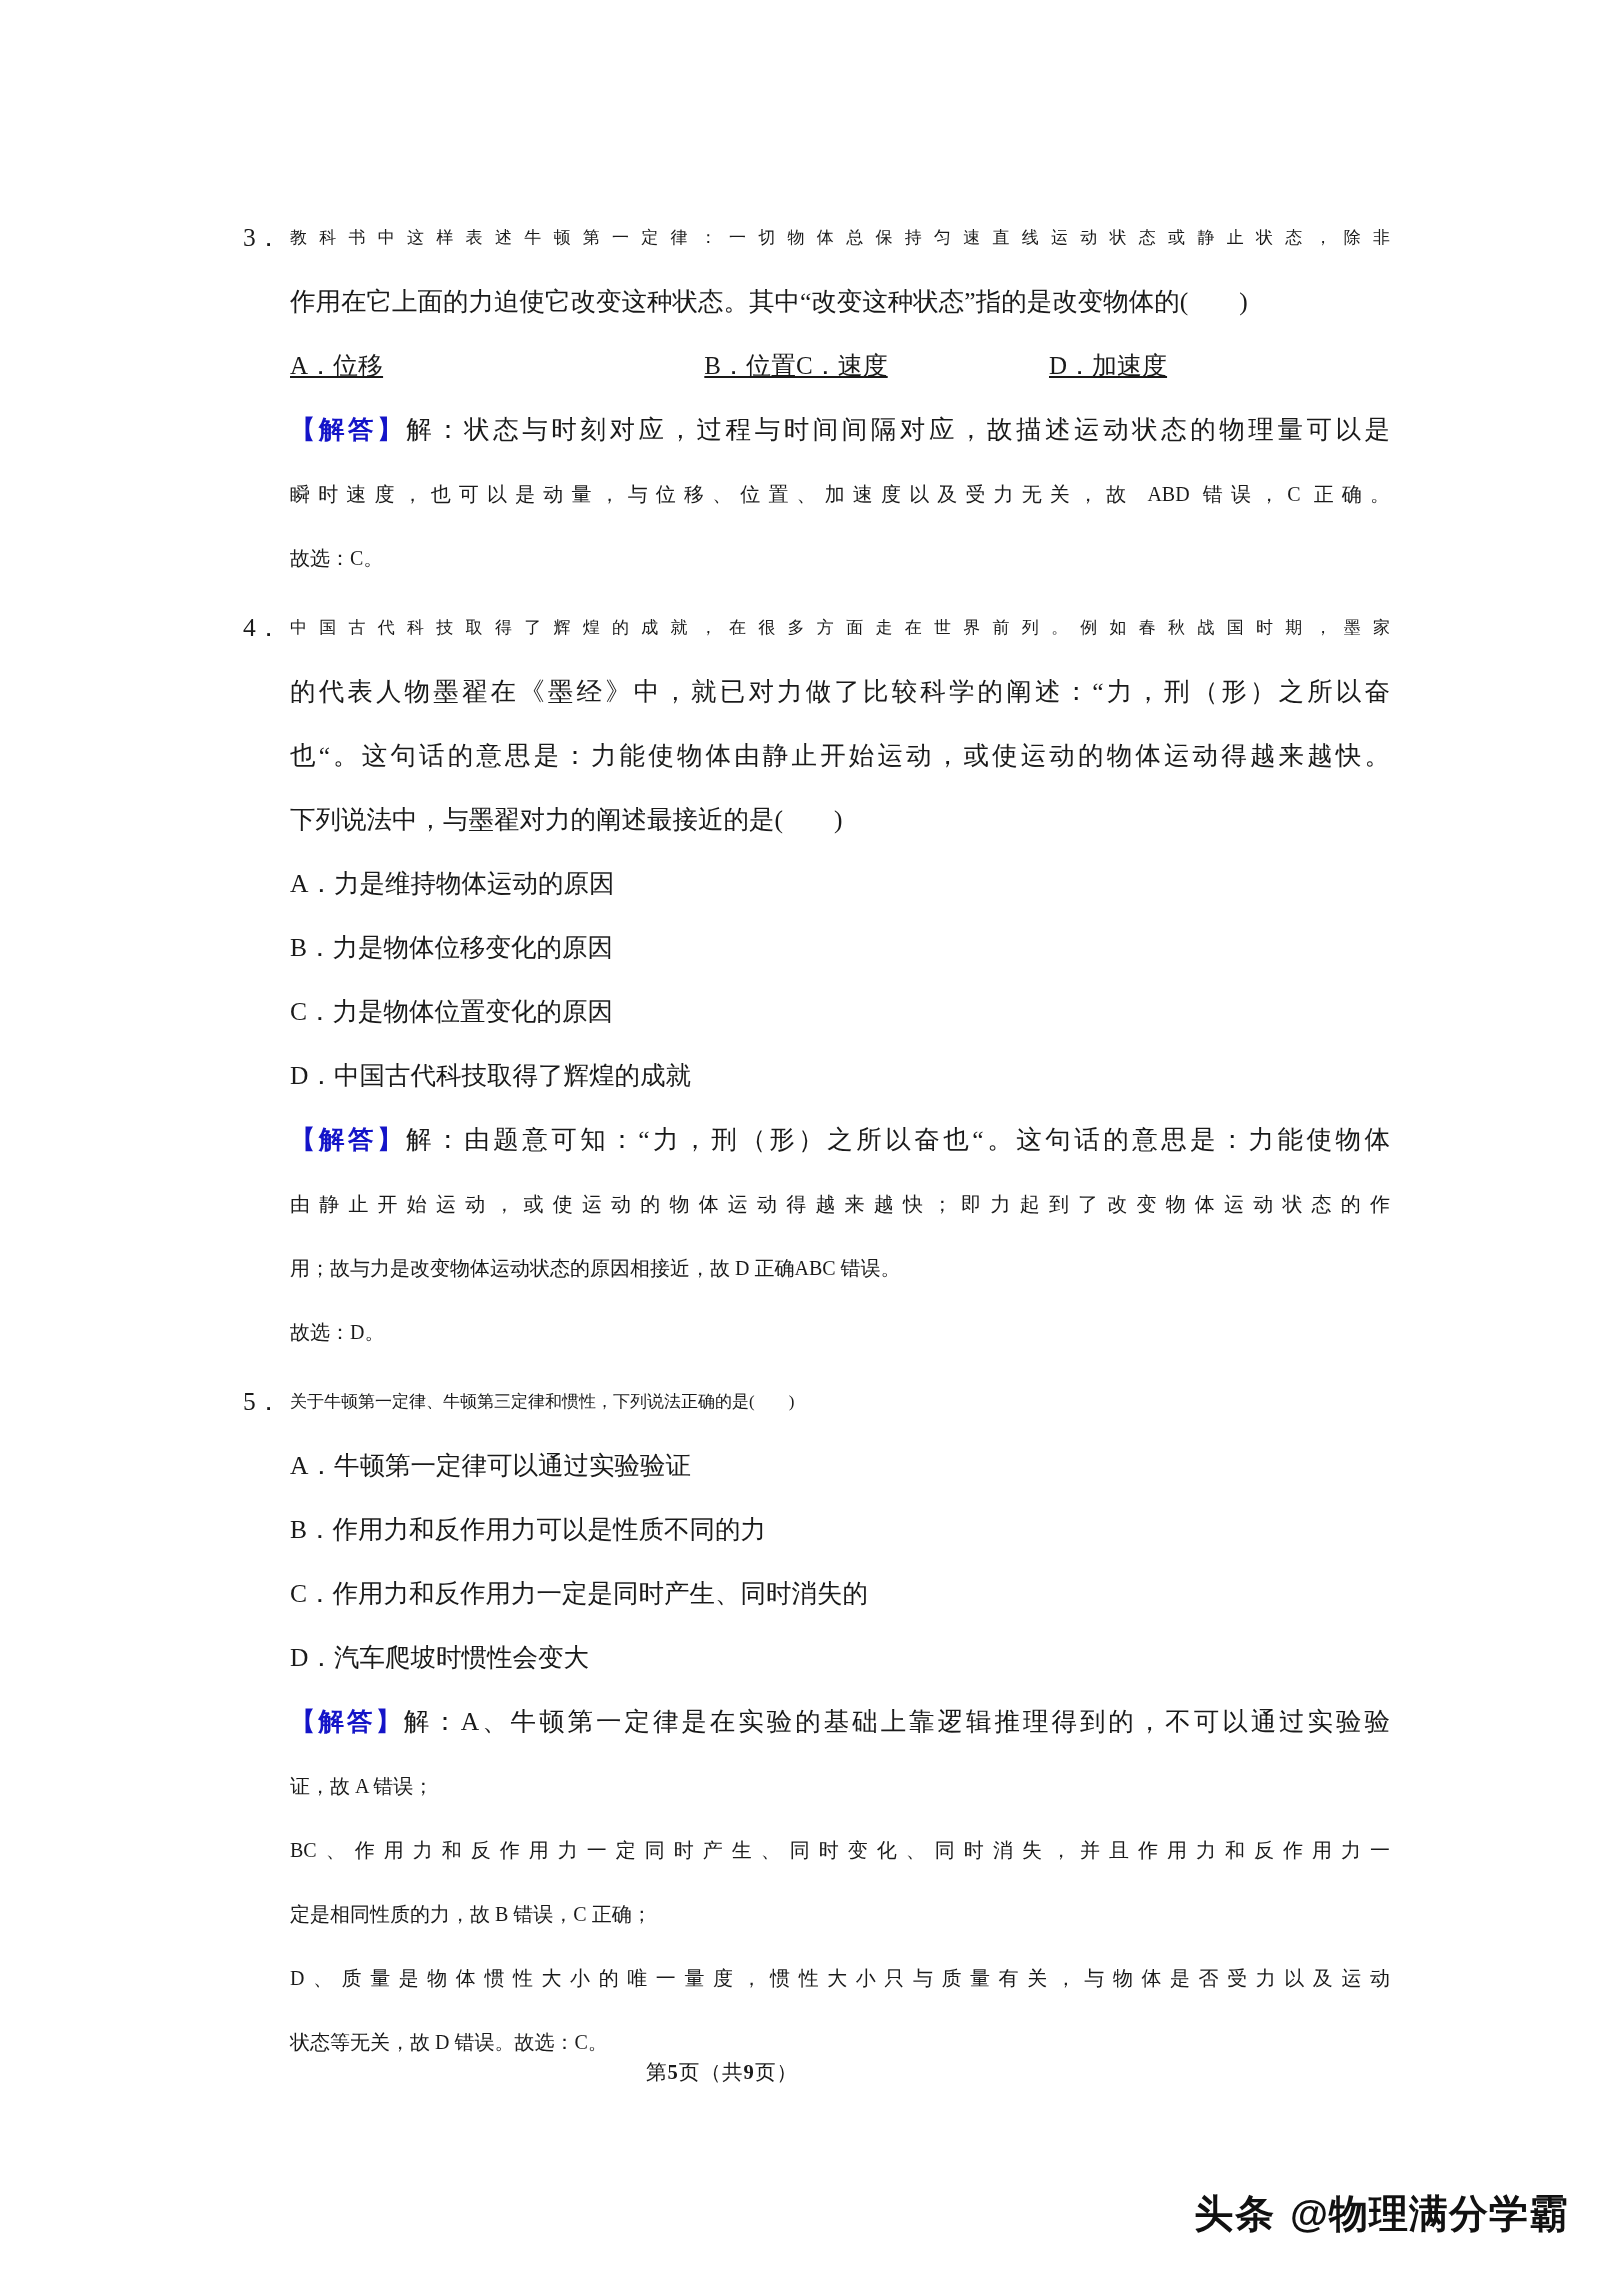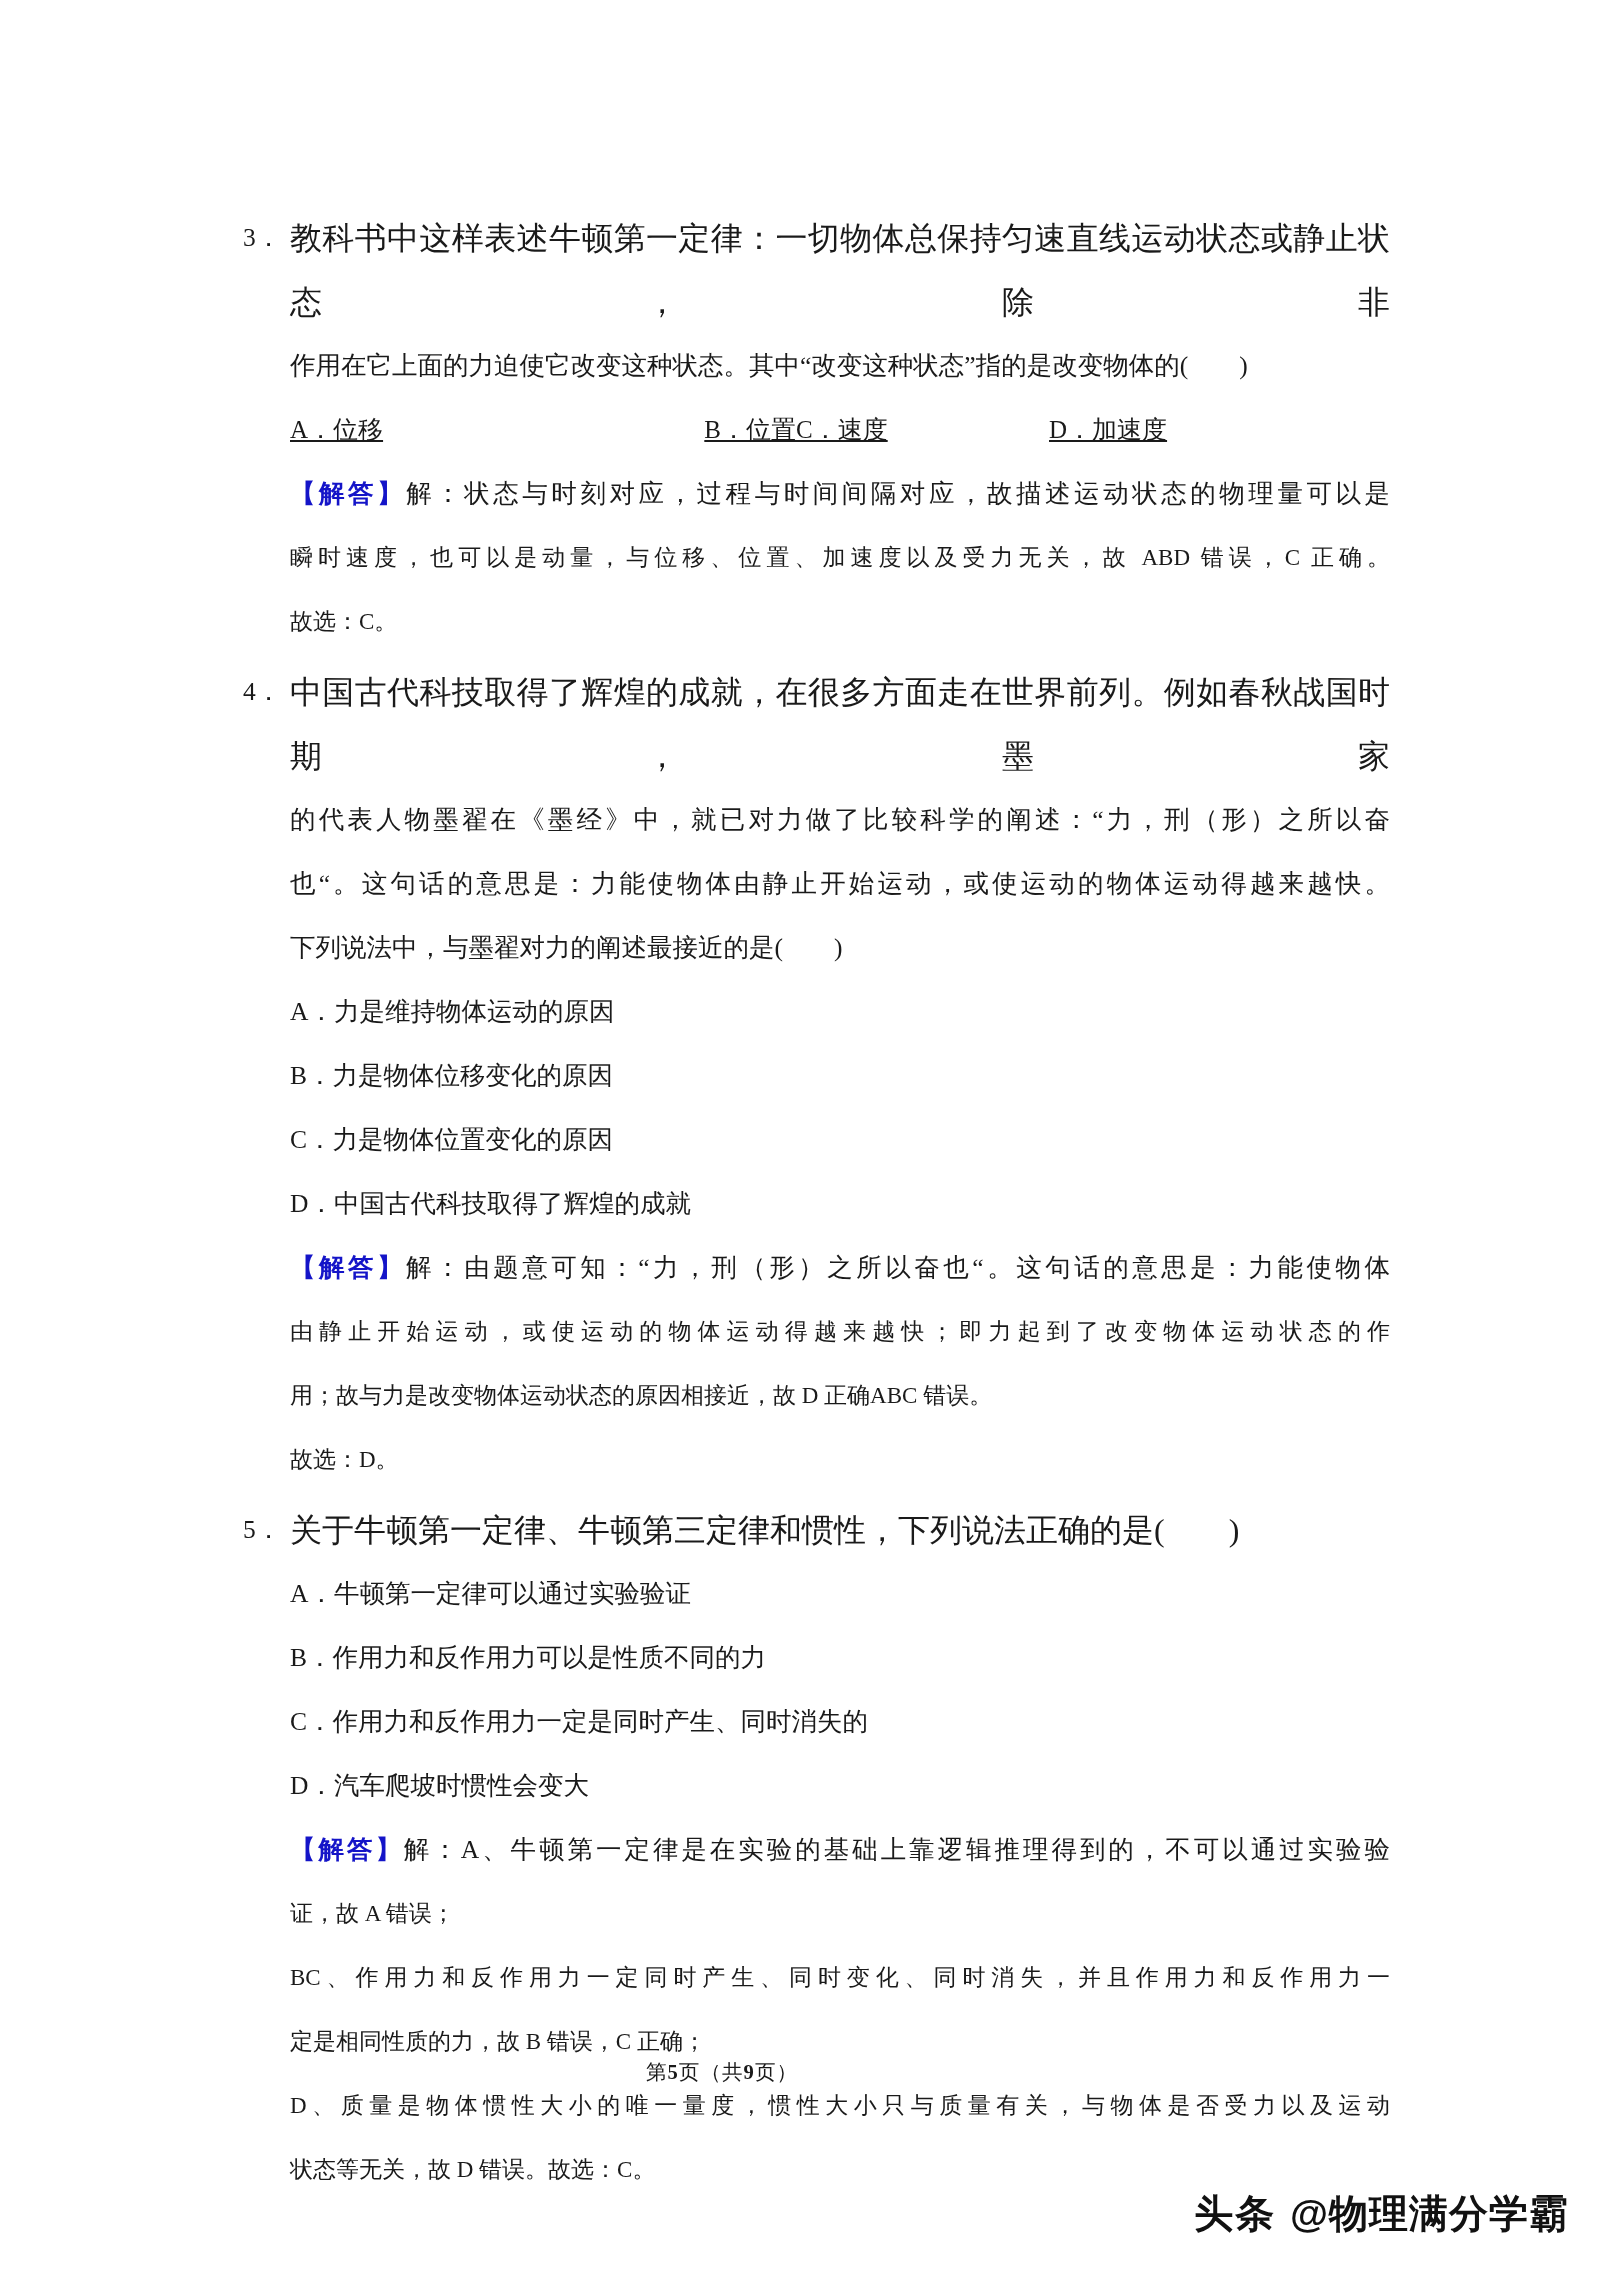--- a/index.html
+++ b/index.html
@@ -37,21 +37,21 @@
   }
   .q-num {
     flex: 0 0 auto;
     width: 47px;
     text-align: left;
     font-size: 25.5px;
     letter-spacing: 0;
   }
   .q-stem {
     flex: 1 1 auto;
-    font-size: 32px;
+    font-size: 17px;
     line-height: 64px;
     text-align: justify;
     text-justify: inter-ideograph;
   }
   .line {
     font-size: 25.5px;
     line-height: 64px;
     padding-left: 47px;
     text-align: justify;
     text-justify: inter-ideograph;
@@ -84,21 +84,21 @@
     font-size: 25.5px;
     line-height: 64px;
     text-align: justify;
     text-justify: inter-ideograph;
   }
   .sol-tag {
     color: #1414c8;
     font-weight: 600;
   }
   .sol-line {
-    font-size: 23px;
+    font-size: 20px;
     line-height: 64px;
     padding-left: 47px;
     text-align: justify;
     text-justify: inter-ideograph;
   }
   
   .justify-full {
     text-align: justify;
     text-align-last: justify;
   }

